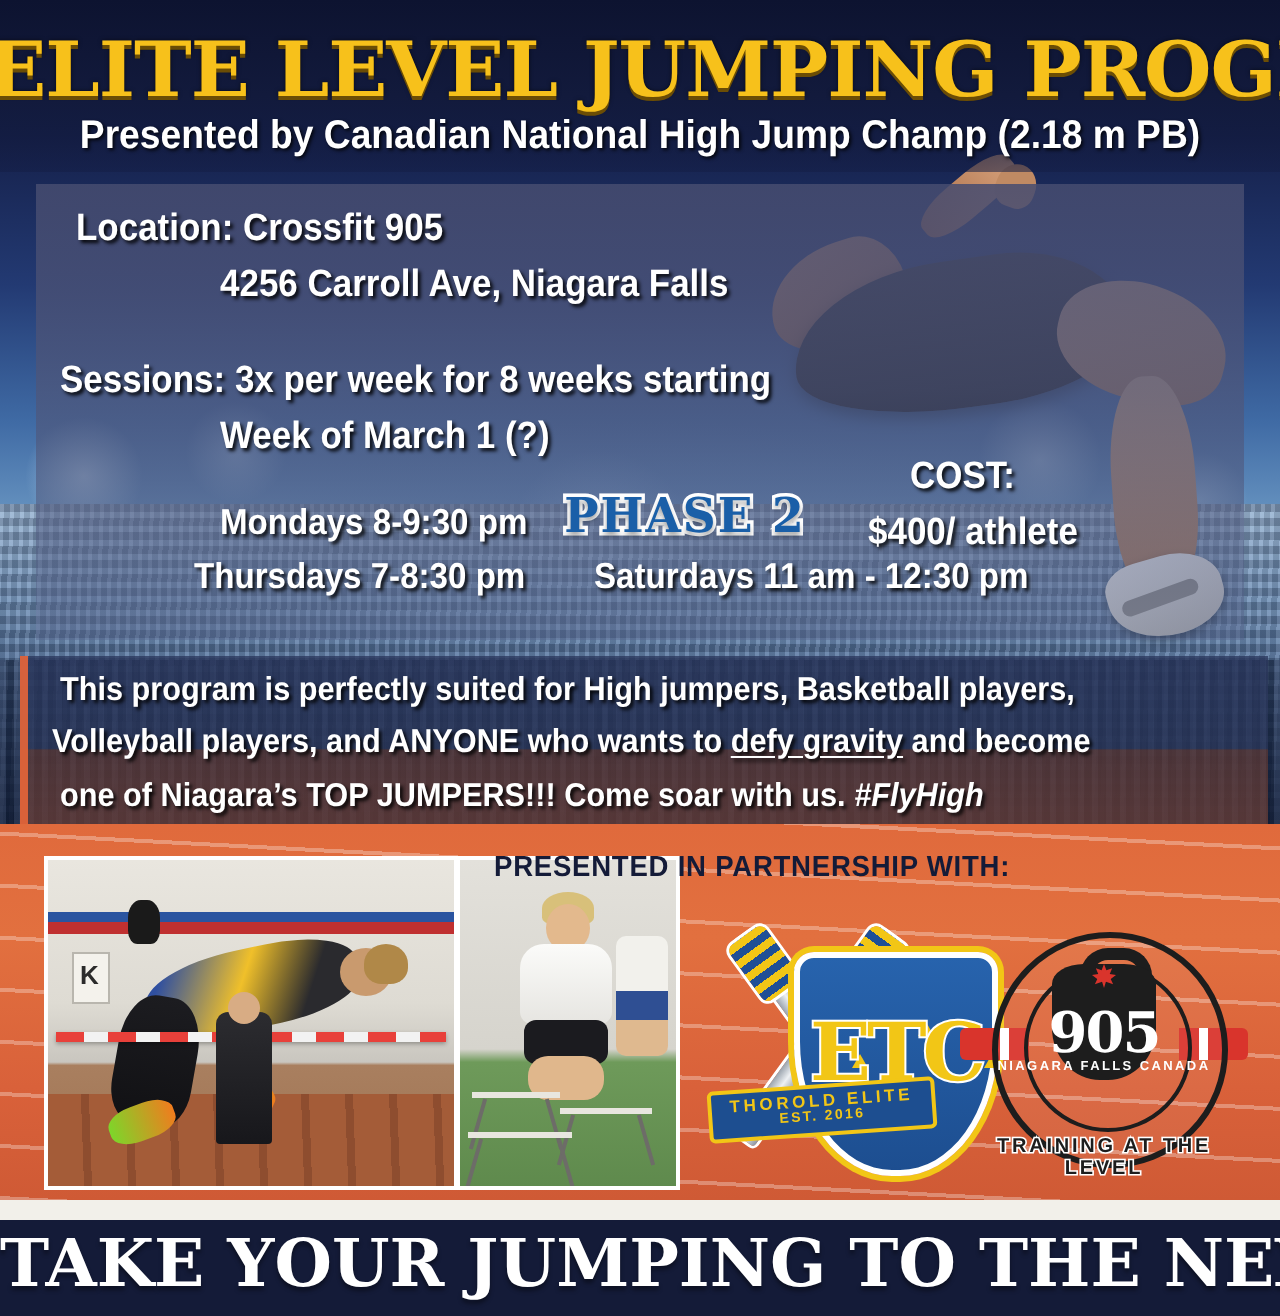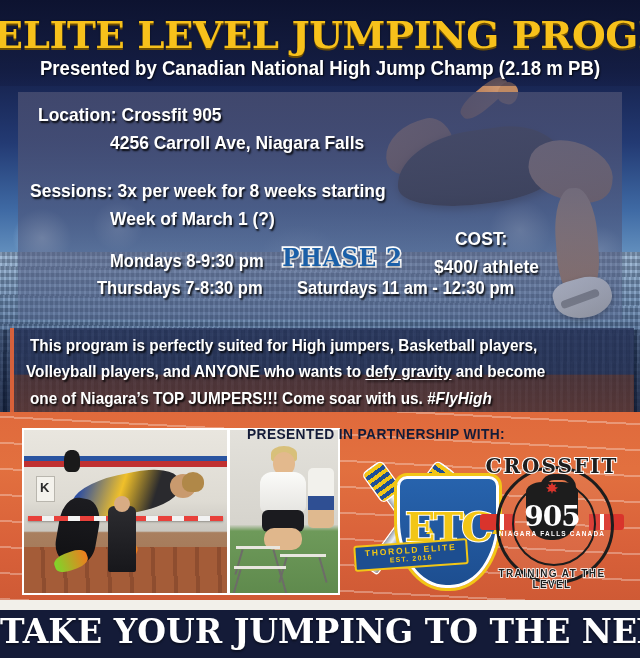--- a/index.html
+++ b/index.html
@@ -414,21 +414,20 @@
 
   <div class="cf">
     <div class="barbell"></div>
     <div class="ring"></div>
     <div class="inner"></div>
     <div class="kbhandle"></div>
     <div class="kb"></div>
     <div class="leaf"></div>
     <div class="num">905</div>
     <div class="sub">NIAGARA FALLS CANADA</div>
-    <div class="arc-top">CROSSFIT</div>
     <div class="arc-bot">TRAINING AT THE LEVEL</div>
   </div>
 
   <div class="bottom-sep"></div>
   <div class="bottom"></div>
   <div class="bottom-text">TAKE YOUR JUMPING TO THE NEXT LEVEL</div>
 
 </div>
 
 </body></html>

